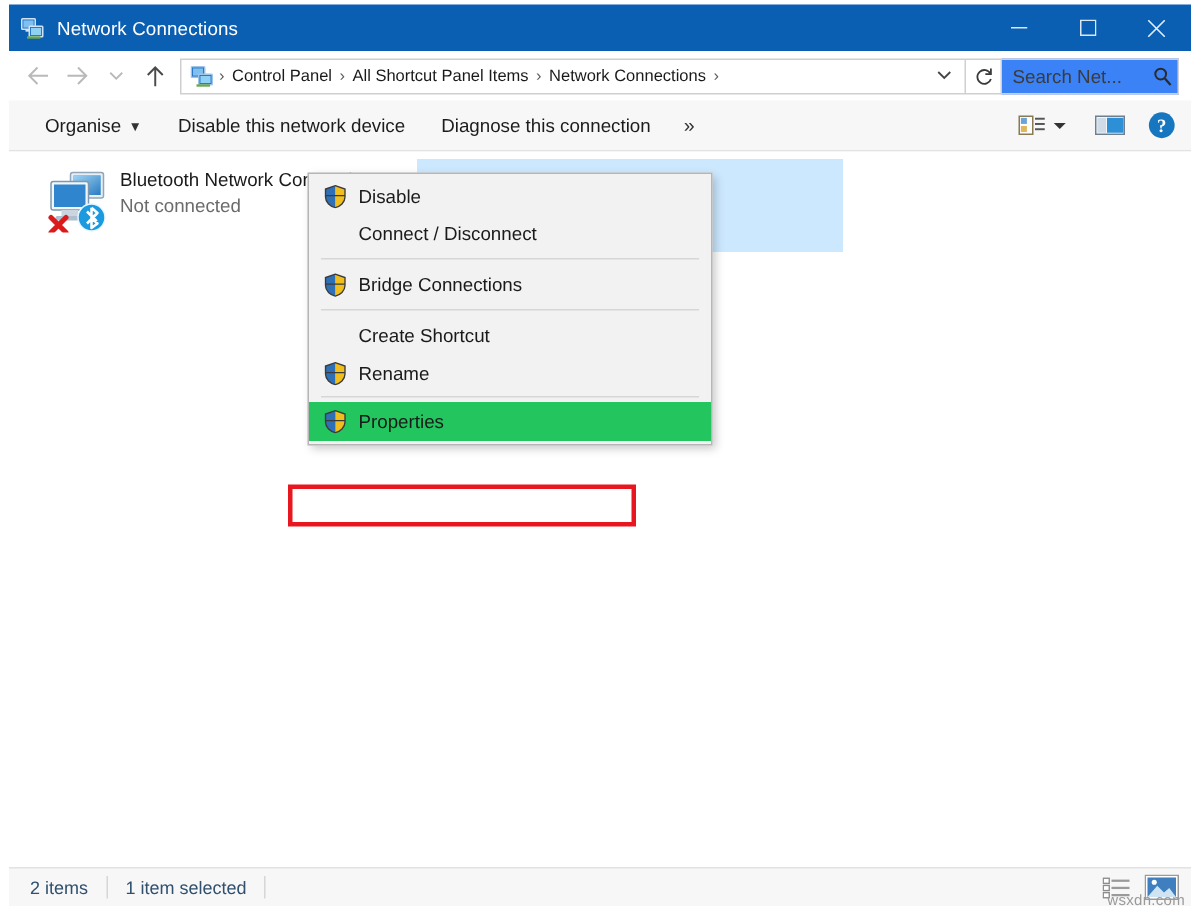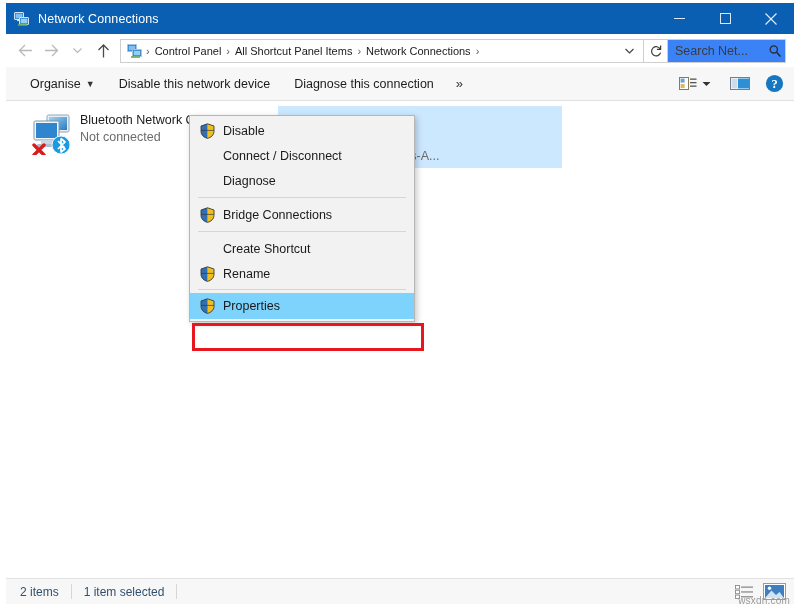--- a/index.html
+++ b/index.html
@@ -127,37 +127,37 @@
   .status-sep { width:1px; height:15px; background:#d6d6d6; margin: 0 12px; }
   .status-right { margin-left:auto; display:flex; align-items:center; padding-right: 8px; gap: 7px; }
   .viewbtn { width: 21px; height:18px; display:flex; align-items:center; justify-content:center;}
   .watermark {
     position:absolute; right: 10px; bottom: 1px;
     font-size: 10px; color:#9a9a9a; letter-spacing:.2px;
   }
 
   
   .ctxmenu {
-    position: absolute; left: 189px; top: 115px;
-    width: 226px;
+    position: absolute; left: 205px; top: 115px;
+    width: 270px;
     background: #f2f2f2;
     border: 1px solid #b6b6b6;
     box-shadow: 2px 2px 6px rgba(0,0,0,.22);
     padding: 2px 0 2px 0;
   }
   .mi {
     height: 25px; display:flex; align-items:center; position:relative;
     padding-left: 6px;
   }
   .mi-ico { width:22px; height:19px; flex:0 0 auto; display:flex; align-items:center; justify-content:center; }
   .mi-label { font-size:12.5px; color:#1a1a1a; padding-left: 5px; white-space:nowrap; }
   .mi-label.bold { font-weight: bold; }
   .mi-label.disabled { color:#a6a6a6; }
   .mi-sep { height:1px; background:#d6d6d6; margin: 4px 8px 4px 8px; }
-  .mi.highlight { background:#7dd3fc; }
+  .mi.highlight { background:#22c55e; }
   .redbox {
     position:absolute; left: 192px; top: 323px;
     width: 232px; height: 28px;
     border: 3px solid #e8171f;
     pointer-events:none;
   }
 </style>
 </head>
 <body>
 
@@ -371,24 +371,20 @@
       </span>
       <span class="mi-label">Disable</span>
     </div>
 
     <div class="mi">
       <span class="mi-ico"></span>
       <span class="mi-label">Connect / Disconnect</span>
     </div>
 
 
-    <div class="mi">
-      <span class="mi-ico"></span>
-      <span class="mi-label">Diagnose</span>
-    </div>
 
     <div class="mi-sep"></div>
 
     <div class="mi">
       <span class="mi-ico">
         <svg width="15" height="16" viewBox="0 0 15 16">
           <path d="M7.5 0.8 L14 3 L14 8.4 C14 12 10.8 14.6 7.5 15.4 L7.5 0.8 Z" fill="#f0bf1e"></path>
           <path d="M7.5 0.8 L1 3 L1 8.4 C1 12 4.2 14.6 7.5 15.4 L7.5 0.8 Z" fill="#2f6fb5"></path>
           <path d="M7.5 0.8 L14 3 L14 8.4 C14 12 10.8 14.6 7.5 15.4 C4.2 14.6 1 12 1 8.4 L1 3 Z" fill="none" stroke="#3a3a3a" stroke-width="0.9"></path>
           <path d="M1 7.4 L14 7.4" stroke="#3a3a3a" stroke-width="0.7"></path>

